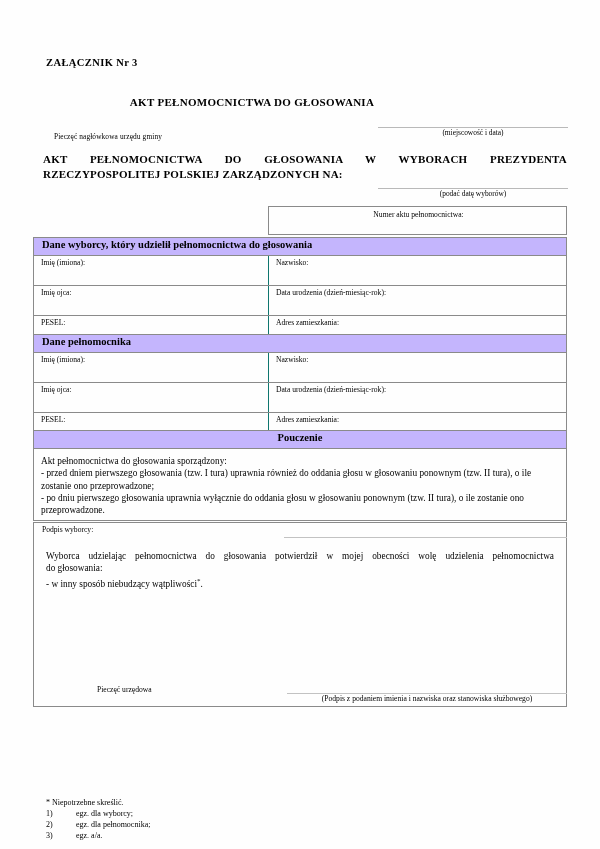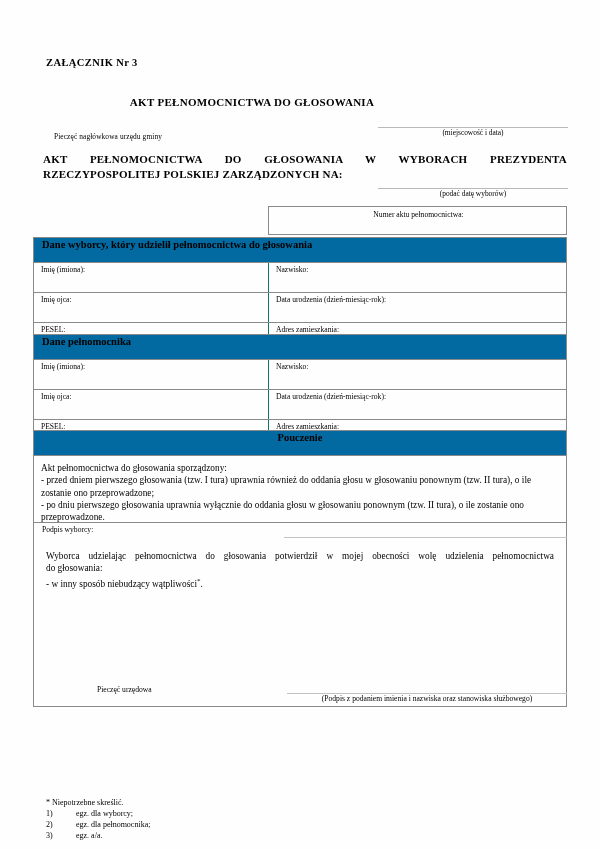--- a/index.html
+++ b/index.html
@@ -119,22 +119,22 @@
 
   
   .tbl {
     position: absolute;
     left: 33px;
     width: 534px;
     box-sizing: border-box;
     border: 1px solid #8a8a8a;
   }
   .band {
-    height: 25px;
-    background: #0369a1;
+    height: 18px;
+    background: #c4b5fd;
     border-bottom: 1px solid #8a8a8a;
     box-sizing: border-box;
     position: relative;
   }
   .band-left {
     position: absolute;
     left: 8px;
     top: 1px;
     font-size: 10.5px;
     font-weight: bold;

